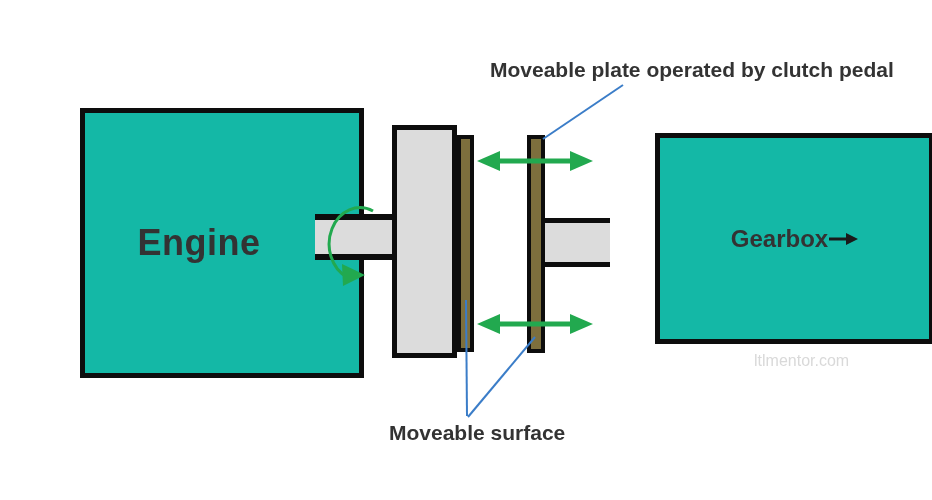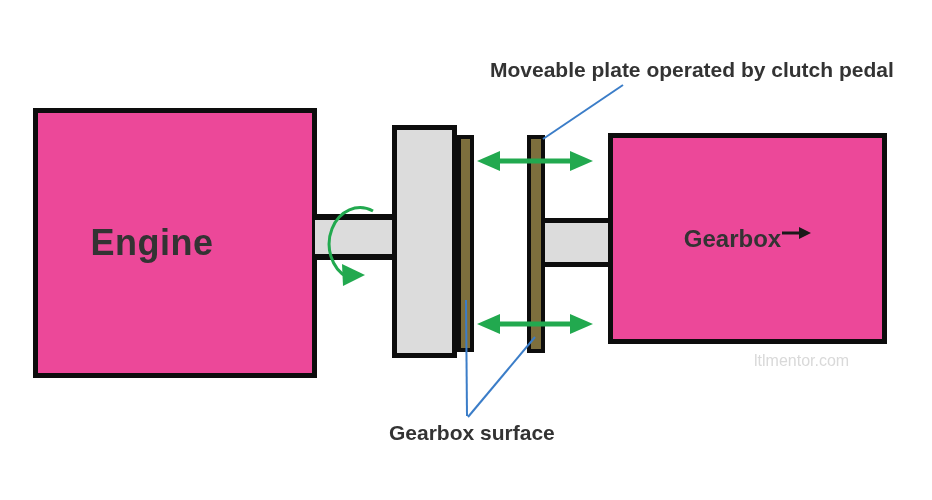--- a/index.html
+++ b/index.html
@@ -1,25 +1,25 @@
 <!DOCTYPE html>
 <html style="--green: #22a94f; --brown: #7d6f3d; --gray: #dcdcdc; --outline: #0d0d0d; --blue: #3b7dc8; --text: #333333; --watermark: #d9d9d9;"><head>
 <meta charset="utf-8">
 <style>
   html,body{margin:0;padding:0;background:#fff;}
   .stage{
     position:relative;width:932px;height:500px;background:#fff;overflow:hidden;
     font-family:"Liberation Sans",sans-serif;
   }
-  .box{position:absolute;border:5px solid var(--outline);background:#ec4899;box-sizing:border-box;
-       display:flex;align-items:center;justify-content:center;}
+  .box{position:absolute;border:5px solid var(--outline);background:#14b8a6;box-sizing:border-box;
+       display:flex;align-items:center;justify-content:center;margin-left:47px;}
   .engine-box{left:33px;top:108px;width:284px;height:270px;}
   .engine-label{font-size:36px;font-weight:bold;color:var(--text);padding-right:46px;letter-spacing:.5px;}
   .gearbox-box{left:608px;top:133px;width:279px;height:211px;}
-  .gearbox-content{display:flex;align-items:flex-start;gap:0;font-size:24px;font-weight:bold;color:var(--text);}
+  .gearbox-content{display:flex;align-items:center;gap:0;font-size:24px;font-weight:bold;color:var(--text);}
   .shaft{position:absolute;background:var(--gray);box-sizing:border-box;
          border-top:6px solid var(--outline);border-bottom:6px solid var(--outline);}
   .shaft-engine{left:315px;top:214px;width:80px;height:46px;}
   .shaft-gearbox{left:545px;top:218px;width:65px;height:49px;border-top-width:5px;border-bottom-width:5px;}
   .flywheel{position:absolute;left:392px;top:125px;width:65px;height:233px;
             background:var(--gray);border:5px solid var(--outline);box-sizing:border-box;}
   .strip{position:absolute;background:var(--brown);border:4px solid var(--outline);box-sizing:border-box;}
   .friction-strip{left:457px;top:135px;width:17px;height:217px;}
   .moveable-plate{left:527px;top:135px;width:18px;height:218px;}
   .overlay{position:absolute;left:0;top:0;width:932px;height:500px;pointer-events:none;}
@@ -78,16 +78,16 @@
       <polygon points="477,324 500,314 500,334" class="green-fill"></polygon>
       <polygon points="593,324 570,314 570,334" class="green-fill"></polygon>
     </g>
 
     <line x1="623" y1="85" x2="543" y2="139" class="blue-line"></line>
     <line x1="466" y1="300" x2="467" y2="416" class="blue-line"></line>
     <line x1="535" y1="337" x2="468" y2="417" class="blue-line"></line>
   </svg>
 
   <div class="callout label-moveable">Moveable plate operated by clutch pedal</div>
-  <div class="callout label-friction">Gearbox surface</div>
+  <div class="callout label-friction">Moveable surface</div>
   <div class="watermark">ltlmentor.com</div>
 
 </div>
 
 </body></html>

